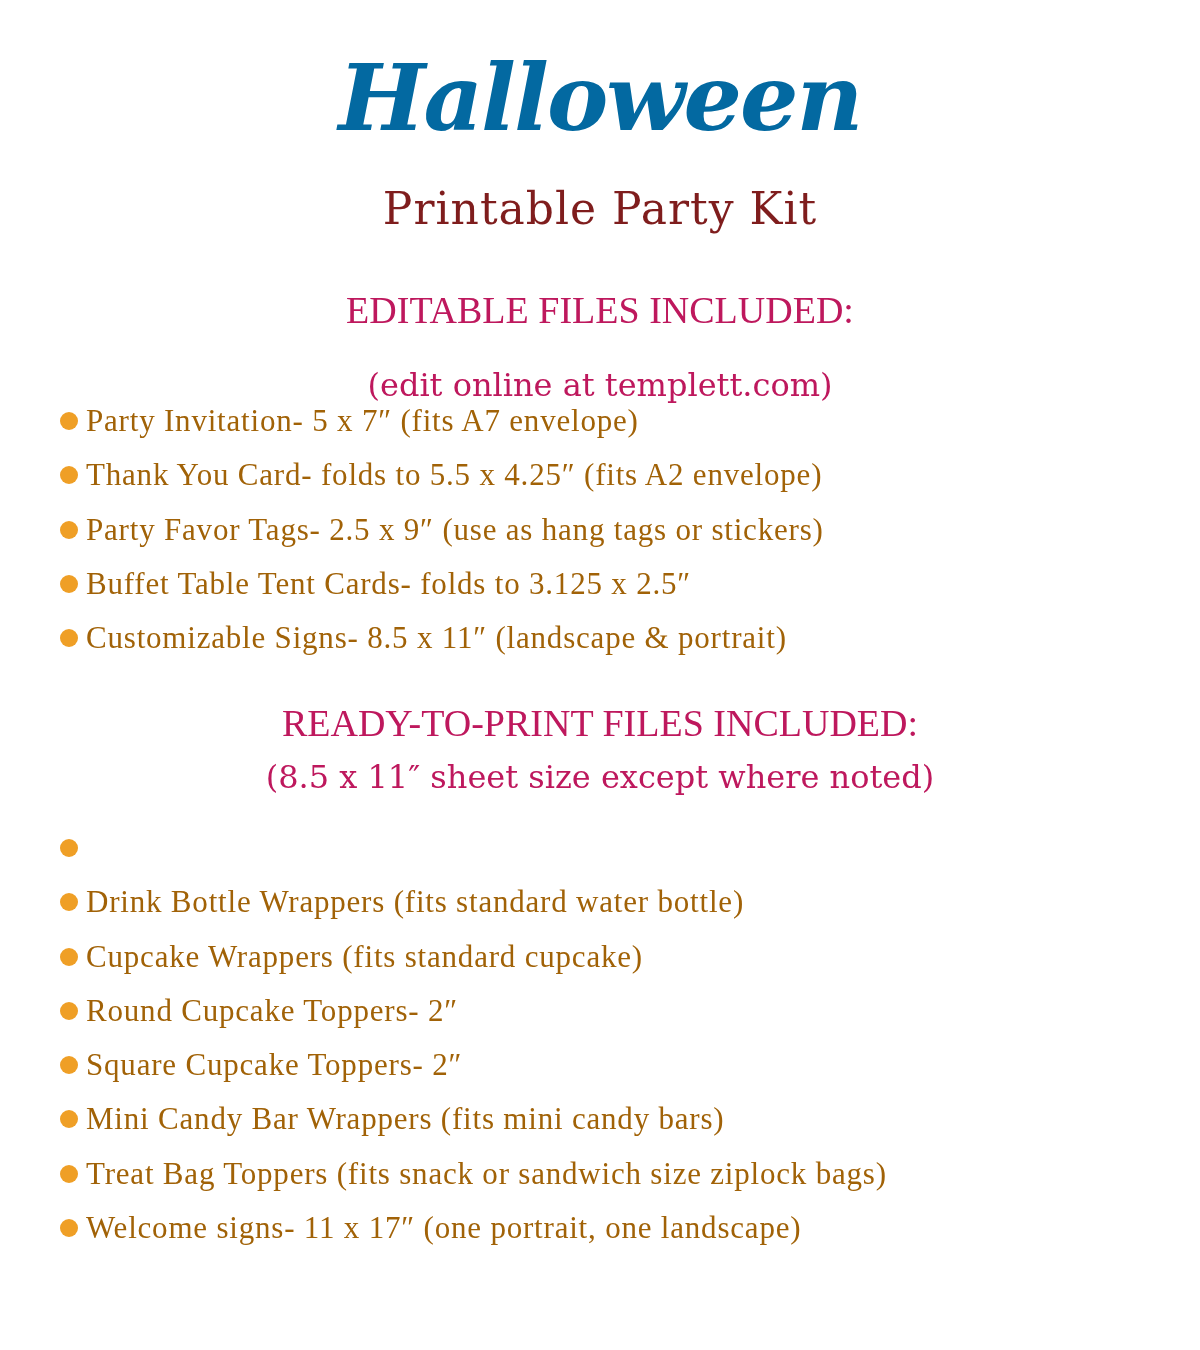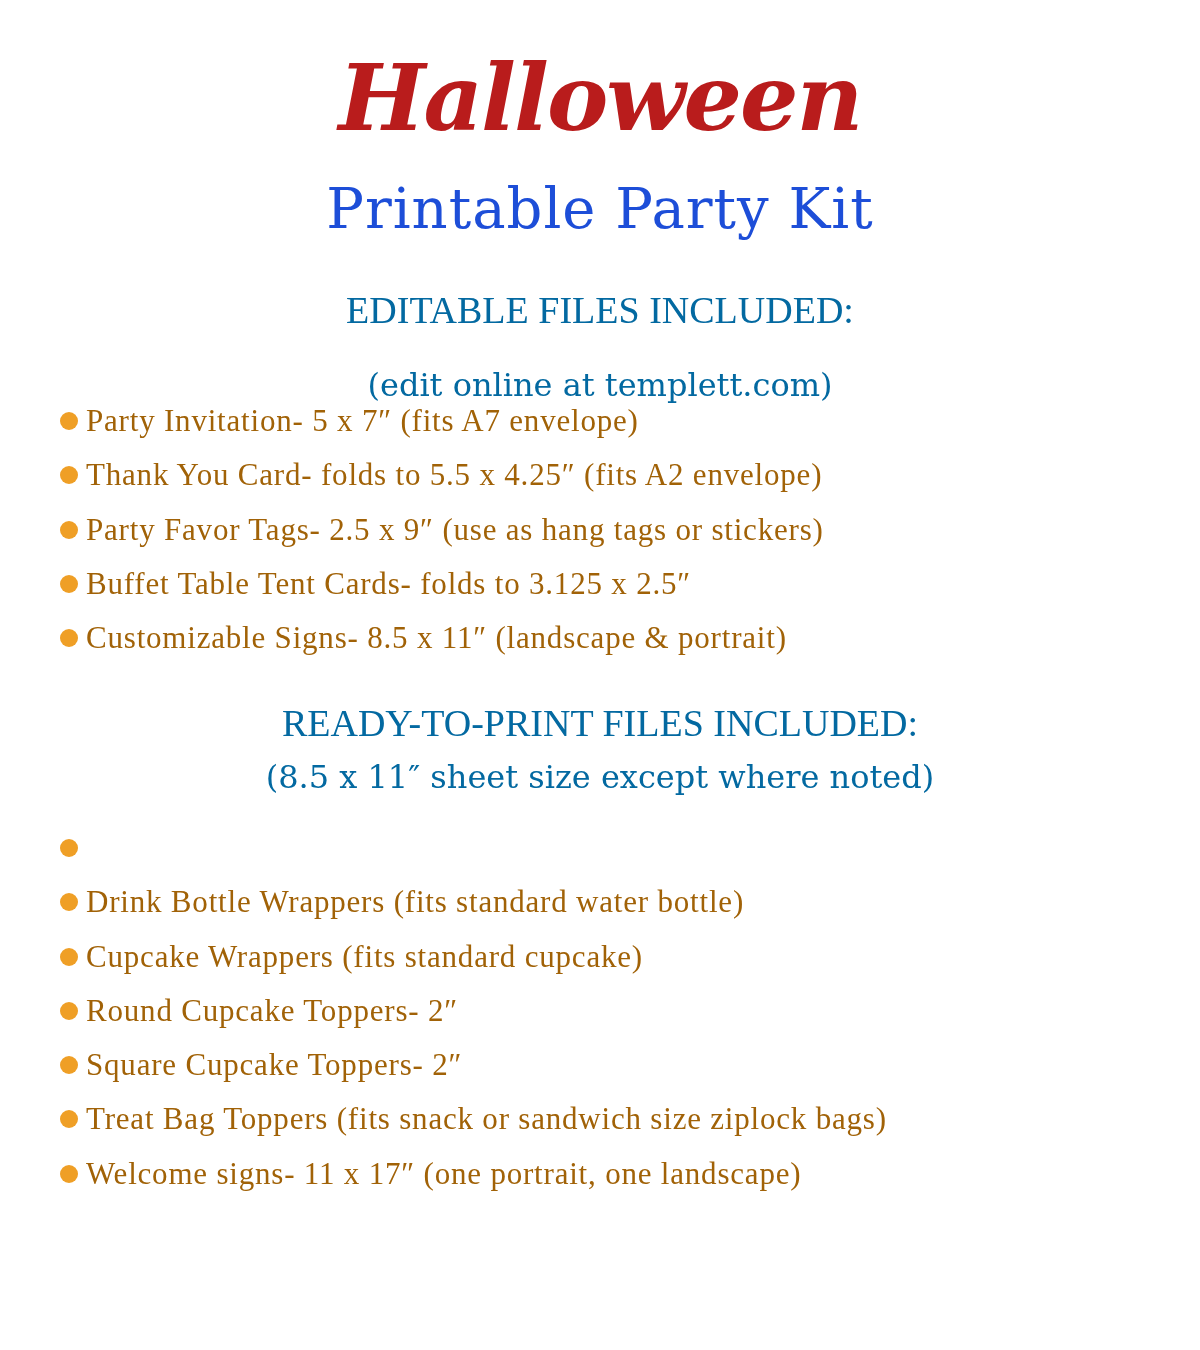--- a/index.html
+++ b/index.html
@@ -1,26 +1,26 @@
 <!DOCTYPE html>
 <html><head>
 <meta charset="utf-8">
 <style>
   html, body { margin: 0; padding: 0; background: #ffffff; }
   body { width: 1200px; height: 1350px; position: relative; overflow: hidden;
          font-family: "DejaVu Serif", "Liberation Serif", serif; }
   .title { position: absolute; left: 0; width: 1200px; text-align: center; top: 38px;
            font-family: "DejaVu Serif", serif; font-size: 92px; line-height: 120px;
-           color: #b91c1c; letter-spacing: -2px; font-weight: bold; font-style: italic; }
+           color: #0369a1; letter-spacing: -2px; font-weight: bold; font-style: italic; }
   .subtitle { position: absolute; left: 0; width: 1200px; text-align: center; top: 172px;
-              font-family: "DejaVu Serif", serif; font-size: 56px; line-height: 74px;
-              color: #1d4ed8; letter-spacing: 1px; }
+              font-family: "DejaVu Serif", serif; font-size: 44px; line-height: 74px;
+              color: #7f1d1d; letter-spacing: 1px; }
   .heading { position: absolute; left: 0; width: 1200px; text-align: center;
              font-family: "Liberation Serif", serif; font-size: 38px; line-height: 52px;
-             color: #0369a1; letter-spacing: 0px; }
+             color: #be185d; letter-spacing: 0px; }
   .heading.sub { font-family: "DejaVu Serif", serif; font-size: 32px; }
   ul.list { position: absolute; left: 60px; margin: 0; padding: 0; list-style: none; }
   ul.list li { position: relative; height: 54.3px; line-height: 36px;
                font-family: "Liberation Serif", serif; font-size: 31px;
                color: #a16207; letter-spacing: 0.8px; white-space: nowrap;
                display: flex; align-items: flex-start; }
   .bullet { width: 18px; height: 18px; border-radius: 50%; background: #EF9F26;
             margin-top: 9px; margin-right: 8px; flex: 0 0 auto; }
 </style>
 </head>
@@ -73,19 +73,23 @@
   <li>
       <span class="bullet"></span>
       <span>Round Cupcake Toppers- 2″</span>
     </li>
   <li>
       <span class="bullet"></span>
       <span>Square Cupcake Toppers- 2″</span>
     </li>
   <li>
       <span class="bullet"></span>
+      <span>Mini Candy Bar Wrappers (fits mini candy bars)</span>
+    </li>
+  <li>
+      <span class="bullet"></span>
       <span>Treat Bag Toppers (fits snack or sandwich size ziplock bags)</span>
     </li>
   <li>
       <span class="bullet"></span>
       <span>Welcome signs- 11 x 17″ (one portrait, one landscape)</span>
     </li>
 </ul>
 
 </body></html>

